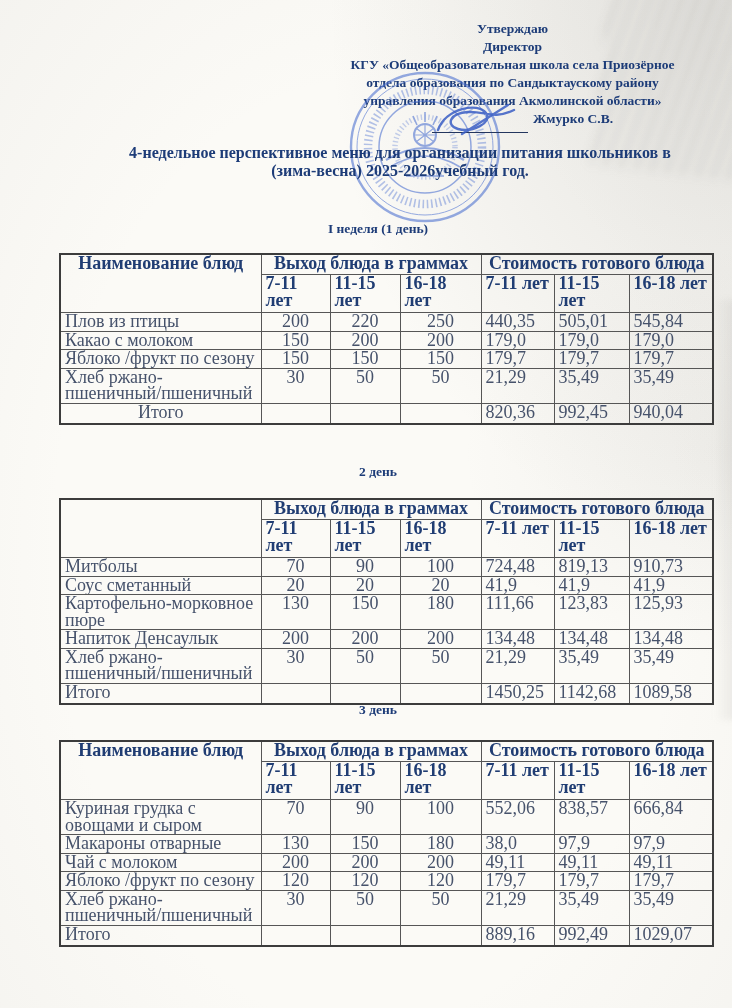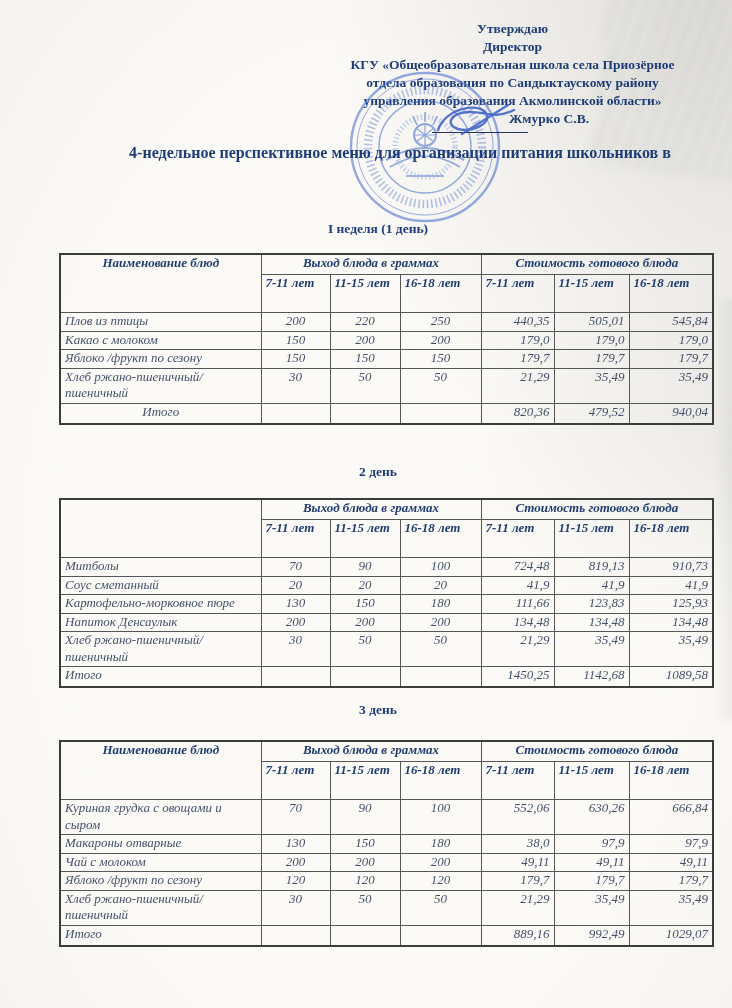--- a/index.html
+++ b/index.html
@@ -24,50 +24,50 @@
   }
   
   .approval{
     position:absolute;top:20px;left:290px;width:445px;text-align:center;
     font-weight:bold;font-size:13.5px;line-height:18px;color:#1d3c78;
   }
   
   .stamp{position:absolute;left:346px;top:68px;opacity:.58;pointer-events:none;}
   .sig-line{position:absolute;left:432px;top:112px;width:96px;height:20px;border-bottom:1.6px solid #24365e;}
   .sig-squiggle{position:absolute;left:428px;top:98px;opacity:.85;}
-  .sig-name{position:absolute;left:509px;top:111px;font-weight:bold;font-size:13.5px;color:#1d3c78;}
+  .sig-name{position:absolute;left:533px;top:111px;font-weight:bold;font-size:13.5px;color:#1d3c78;}
   
   .doc-title{
     position:absolute;top:144px;left:68px;width:664px;text-align:center;
     font-weight:bold;font-size:16px;line-height:18px;color:#1d3c78;
   }
   .day-heading{
     position:absolute;left:12px;width:732px;text-align:center;
     font-weight:bold;font-size:13.5px;color:#1d3c78;
   }
   #h-day1{top:221px;} #h-day2{top:464px;} #h-day3{top:702px;}
   
   .menu-table{
     position:absolute;left:59px;width:653px;border-collapse:collapse;table-layout:fixed;
-    font-size:13px;color:#46526b;background:transparent;font-style:italic;
+    font-size:18px;color:#46526b;background:transparent;
   }
   #t-day1{top:253px;} #t-day2{top:498px;} #t-day3{top:740px;}
   .menu-table th,.menu-table td{
     border:1px solid #565656;padding:0 4px 1px 4px;line-height:16.5px;vertical-align:top;
     overflow:hidden;
   }
   .menu-table{border:2px solid #3c3c3c;}
   .menu-table thead th{font-weight:bold;color:#203d73;}
   .h-name{text-align:center;vertical-align:top;}
   .h-group{text-align:center;height:18px;}
   .h-age{text-align:left;height:36px;padding-left:7px;margin-top:8px;}
   .h-age-narrow{padding-right:24px;}
   .c-name{text-align:left;padding-left:6px;}
   .c-num{text-align:center;margin-left:42px;}
-  .c-cost{text-align:right;padding-left:7px;}
+  .c-cost{text-align:left;padding-left:7px;}
   .sec-0 .total-row .c-name{text-align:center;}
   .total-row td{height:18px;}
 </style>
 </head>
 <body>
 
 <div id="page">
 
   <div class="smudge-tr"></div>
   <div class="smudge-r"></div>
@@ -100,20 +100,21 @@
   <svg class="sig-squiggle" width="104" height="42" viewBox="0 0 104 42">
     <g fill="none" stroke="#3a5ec5" stroke-width="2.4" stroke-linecap="round">
       <path d="M10,32 C18,10 50,4 58,15 C65,25 44,35 30,31 C17,27 22,15 40,14 C58,13 64,22 86,12"></path>
       <path d="M34,36 L80,7"></path>
     </g>
   </svg>
   <div class="sig-name">Жмурко С.В.</div>
 
   <div class="doc-title">
     <div>4-недельное перспективное  меню для организации питания школьников в</div>
+    <div>(зима-весна) 2025-2026учебный год.</div>
   </div>
 
   <div id="h-day1" class="day-heading">I неделя (1 день)</div>
   <div id="h-day2" class="day-heading">2 день</div>
   <div id="h-day3" class="day-heading">3 день</div>
 
   <table id="t-day1" class="menu-table sec-0">
     <colgroup>
         <col style="width:201px">
         <col style="width:69px">
@@ -174,21 +175,21 @@
           <td class="c-cost">21,29</td>
           <td class="c-cost">35,49</td>
           <td class="c-cost">35,49</td>
         </tr>
         <tr class="total-row">
           <td class="c-name">Итого</td>
           <td class="c-num"></td>
           <td class="c-num"></td>
           <td class="c-num"></td>
           <td class="c-cost">820,36</td>
-          <td class="c-cost">479,52</td>
+          <td class="c-cost">992,45</td>
           <td class="c-cost">940,04</td>
         </tr>
       </tbody>
   </table>
 
   <table id="t-day2" class="menu-table sec-1">
     <colgroup>
         <col style="width:201px">
         <col style="width:69px">
         <col style="width:70px">
@@ -295,21 +296,21 @@
         <th class="h-age">16-18 лет</th>
       </tr>
     </thead>
     <tbody>
         <tr>
           <td class="c-name">Куриная грудка с овощами и сыром</td>
           <td class="c-num">70</td>
           <td class="c-num">90</td>
           <td class="c-num">100</td>
           <td class="c-cost">552,06</td>
-          <td class="c-cost">630,26</td>
+          <td class="c-cost">838,57</td>
           <td class="c-cost">666,84</td>
         </tr>
         <tr>
           <td class="c-name">Макароны отварные</td>
           <td class="c-num">130</td>
           <td class="c-num">150</td>
           <td class="c-num">180</td>
           <td class="c-cost">38,0</td>
           <td class="c-cost">97,9</td>
           <td class="c-cost">97,9</td>

